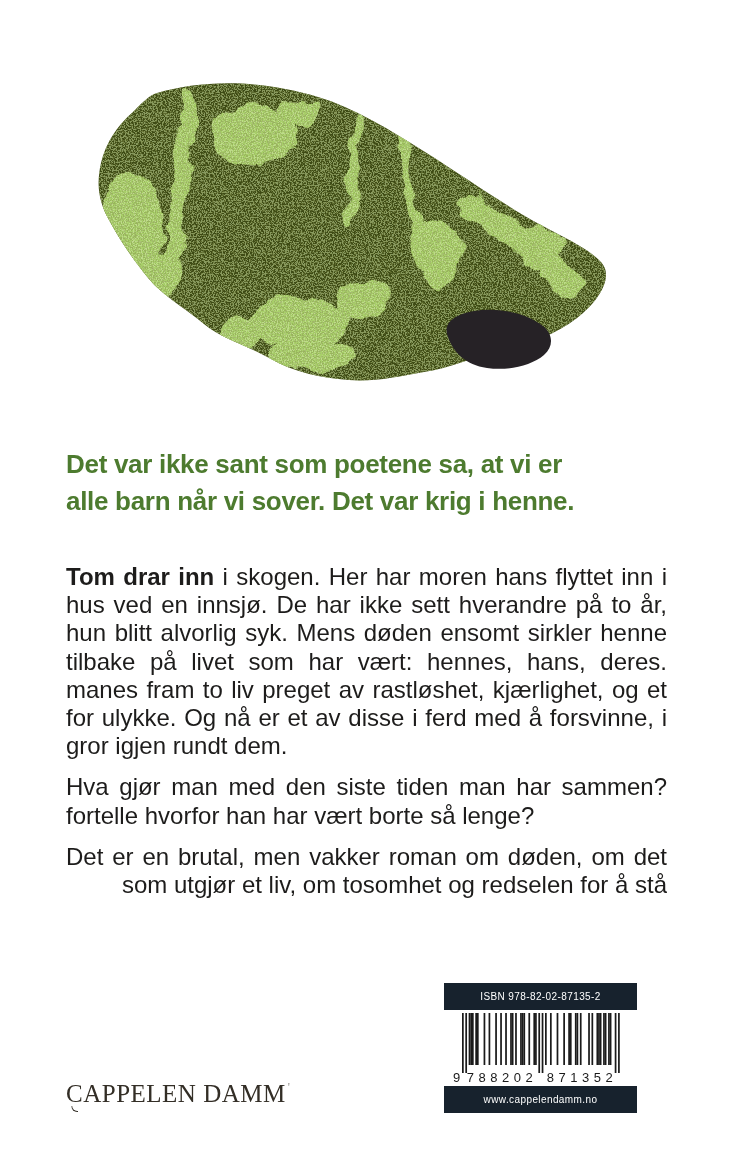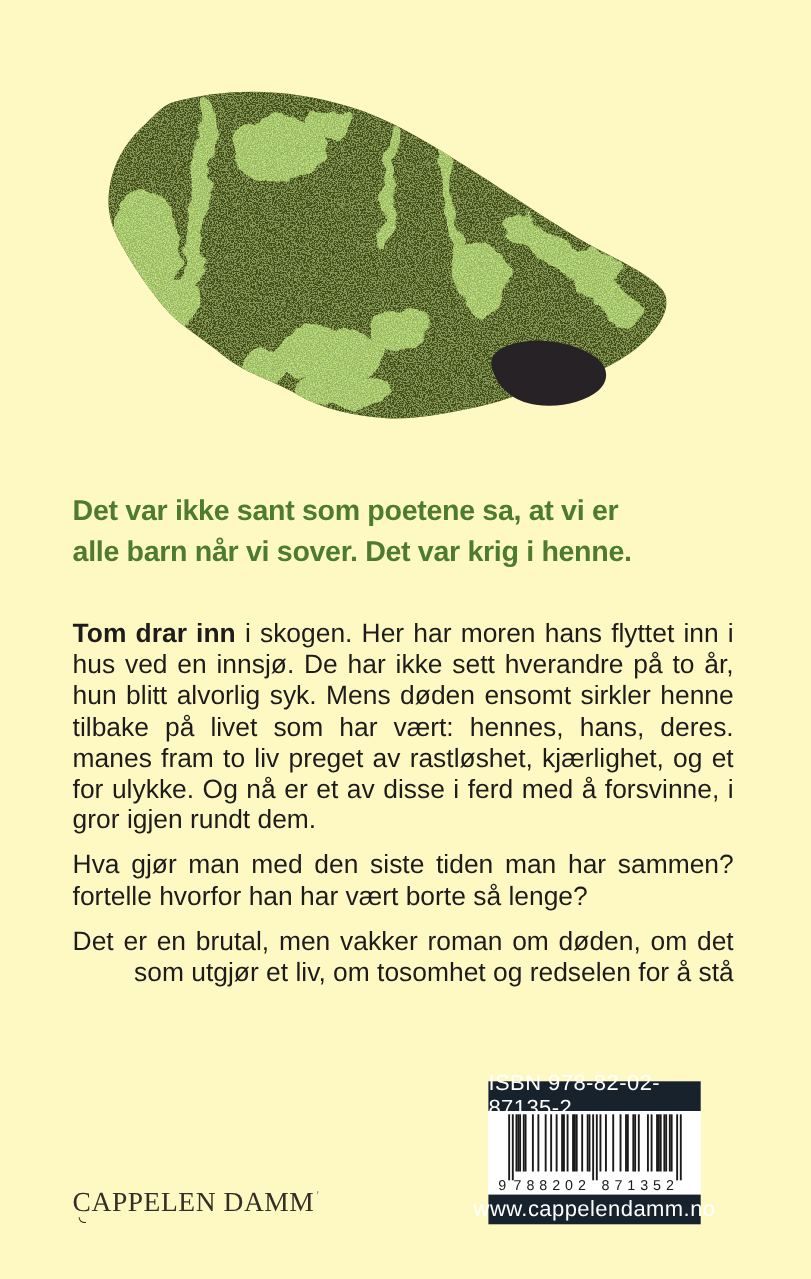--- a/index.html
+++ b/index.html
@@ -3,21 +3,21 @@
 <meta charset="utf-8">
 <style>
   html,body{margin:0;padding:0;}
   body{
     width:737px;height:1163px;
     font-family:"Liberation Sans", sans-serif;
     background:#f2efe1;
   }
   .cover{
     position:relative;width:737px;height:1163px;overflow:hidden;
-    background:#fef9c3;
+    background:#ffffff;
   }
   
   .art-svg{position:absolute;left:0;top:0;width:737px;height:1163px;pointer-events:none;}
   
   .tagline{
     position:absolute;left:66px;top:446px;width:650px;
     font-size:26px;font-weight:bold;letter-spacing:-0.3px;
     line-height:37px;color:#4d7b2f;
   }
   
@@ -35,21 +35,21 @@
   .tline b{font-weight:bold;}
   .tline i{font-style:italic;}
   
   .isbn-block{
     position:absolute;left:444px;top:983px;width:193px;height:130px;
     display:flex;flex-direction:column;background:#ffffff;
   }
   .isbn-band{
     background:#17222d;color:#ffffff;height:27px;flex:0 0 27px;
     display:flex;align-items:center;justify-content:center;
-    font-size:20px;letter-spacing:0.4px;
+    font-size:10px;letter-spacing:0.4px;
   }
   .isbn-mid{
     flex:1 1 auto;background:#ffffff;
     display:flex;align-items:flex-start;justify-content:center;
   }
   .barcode-svg{display:block;margin-top:1px;}
   .barcode-svg rect{fill:#1a1a1a;}
   .barcode-svg text{
     font-family:"Liberation Sans", sans-serif;font-size:13px;fill:#1a1a1a;
   }

